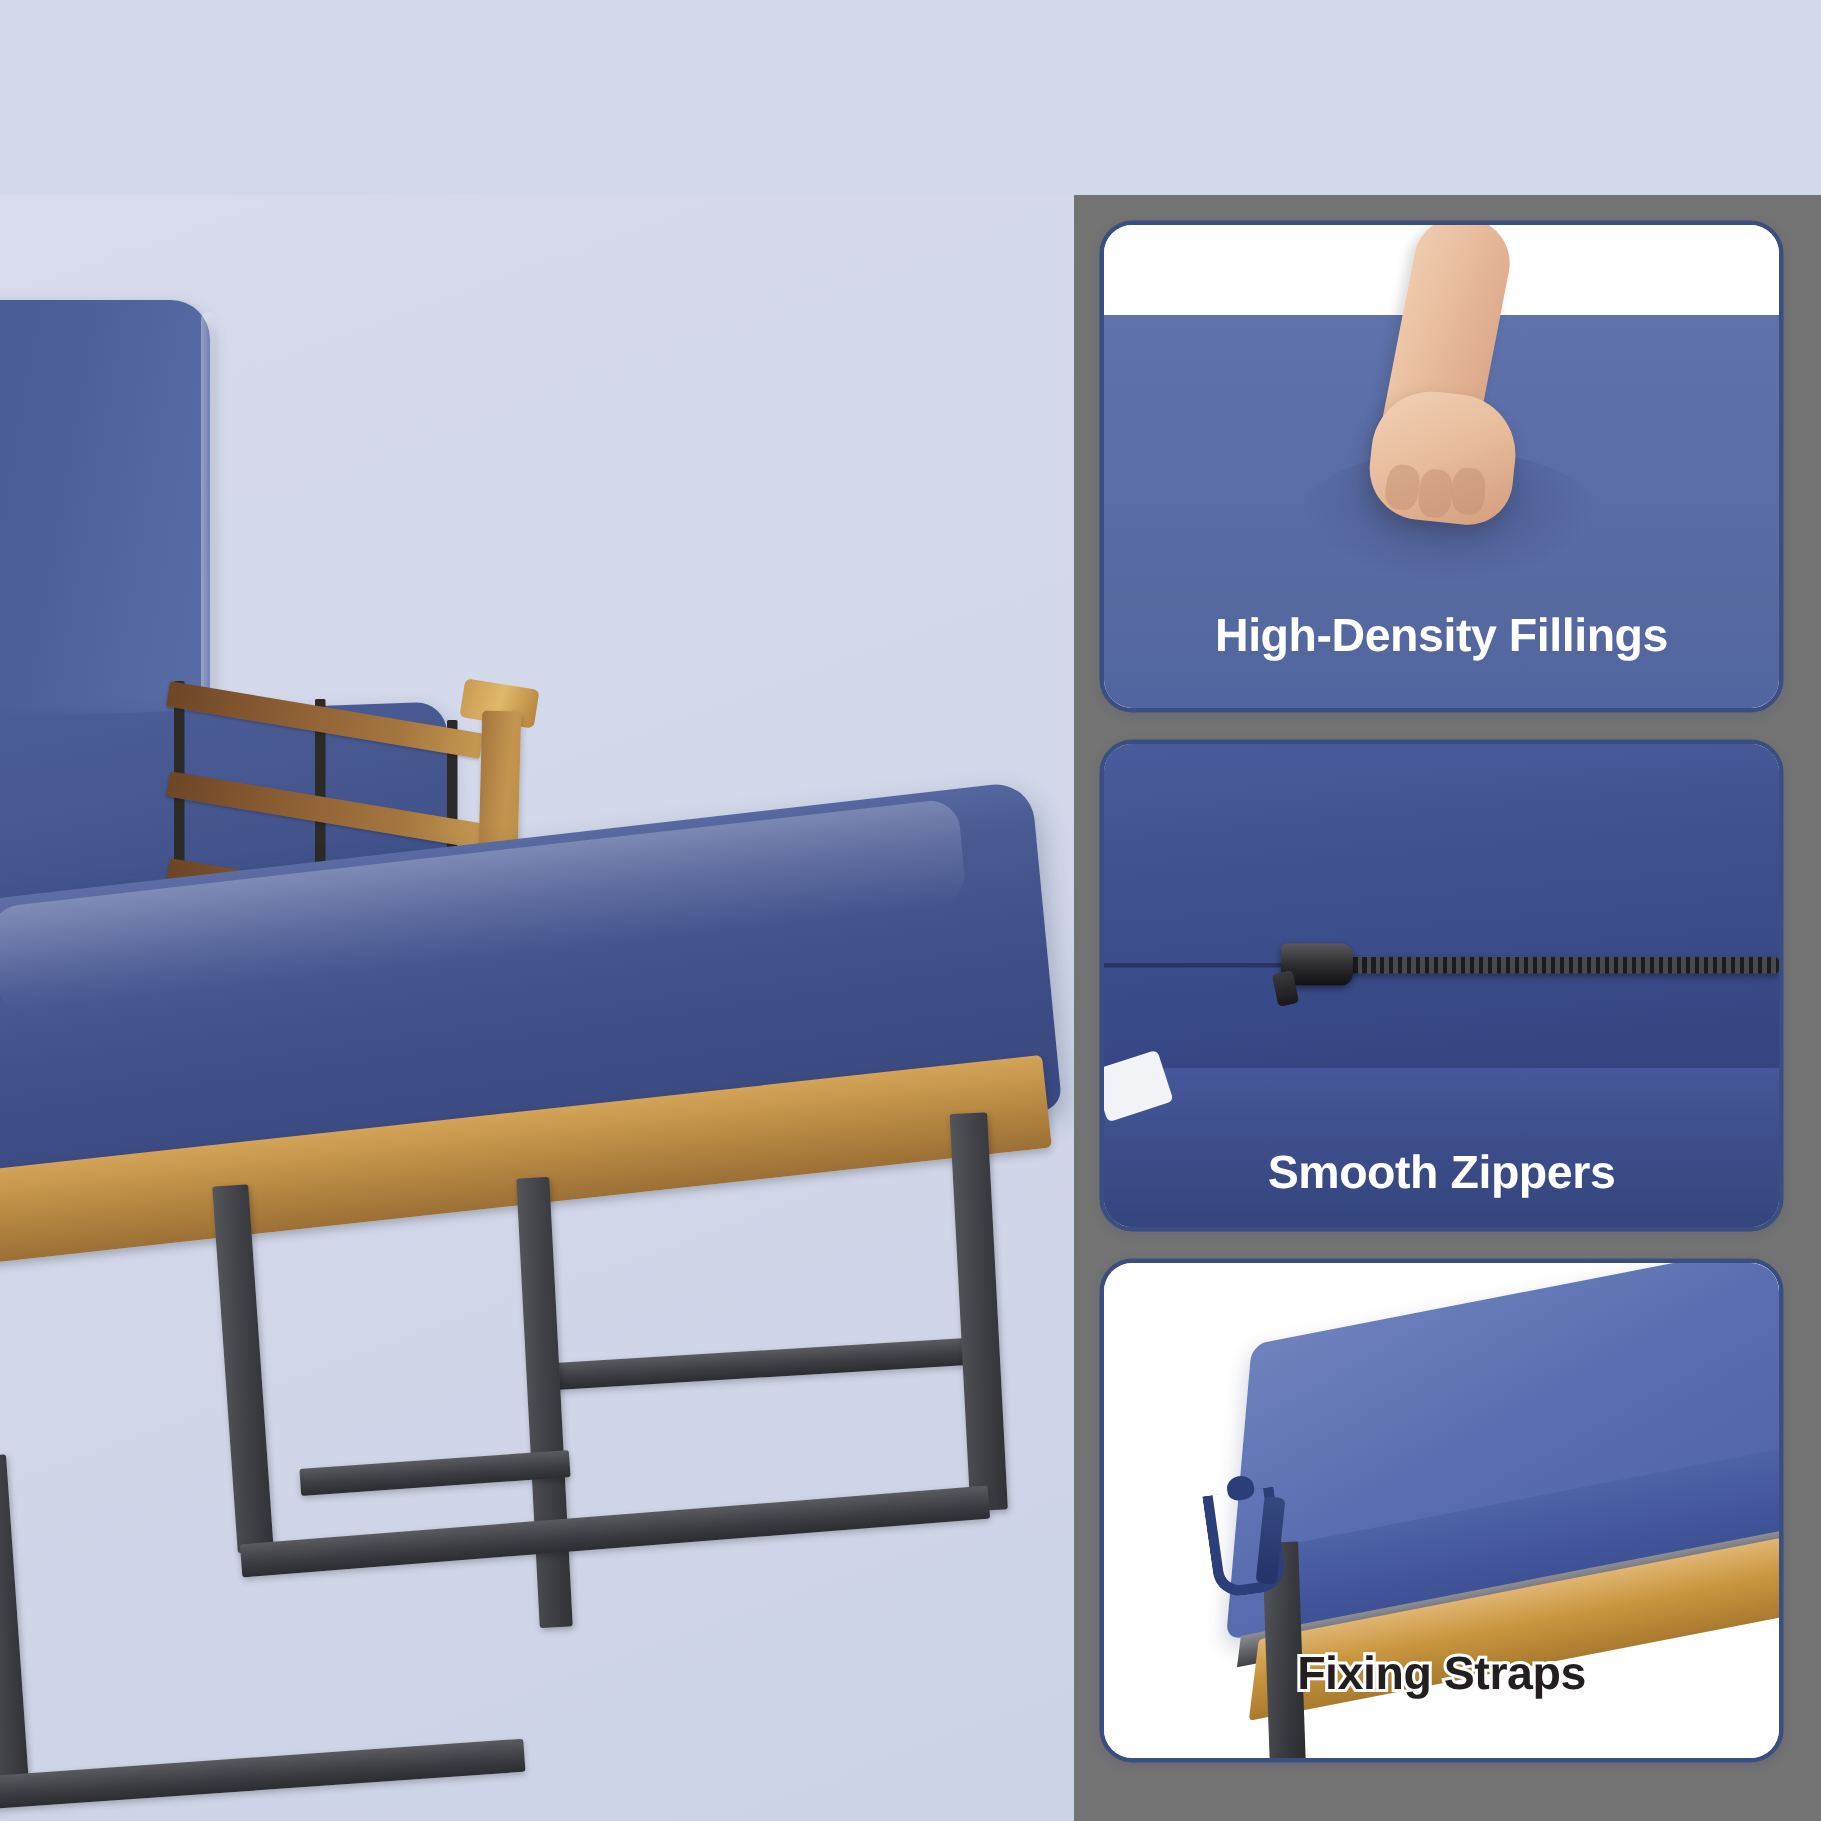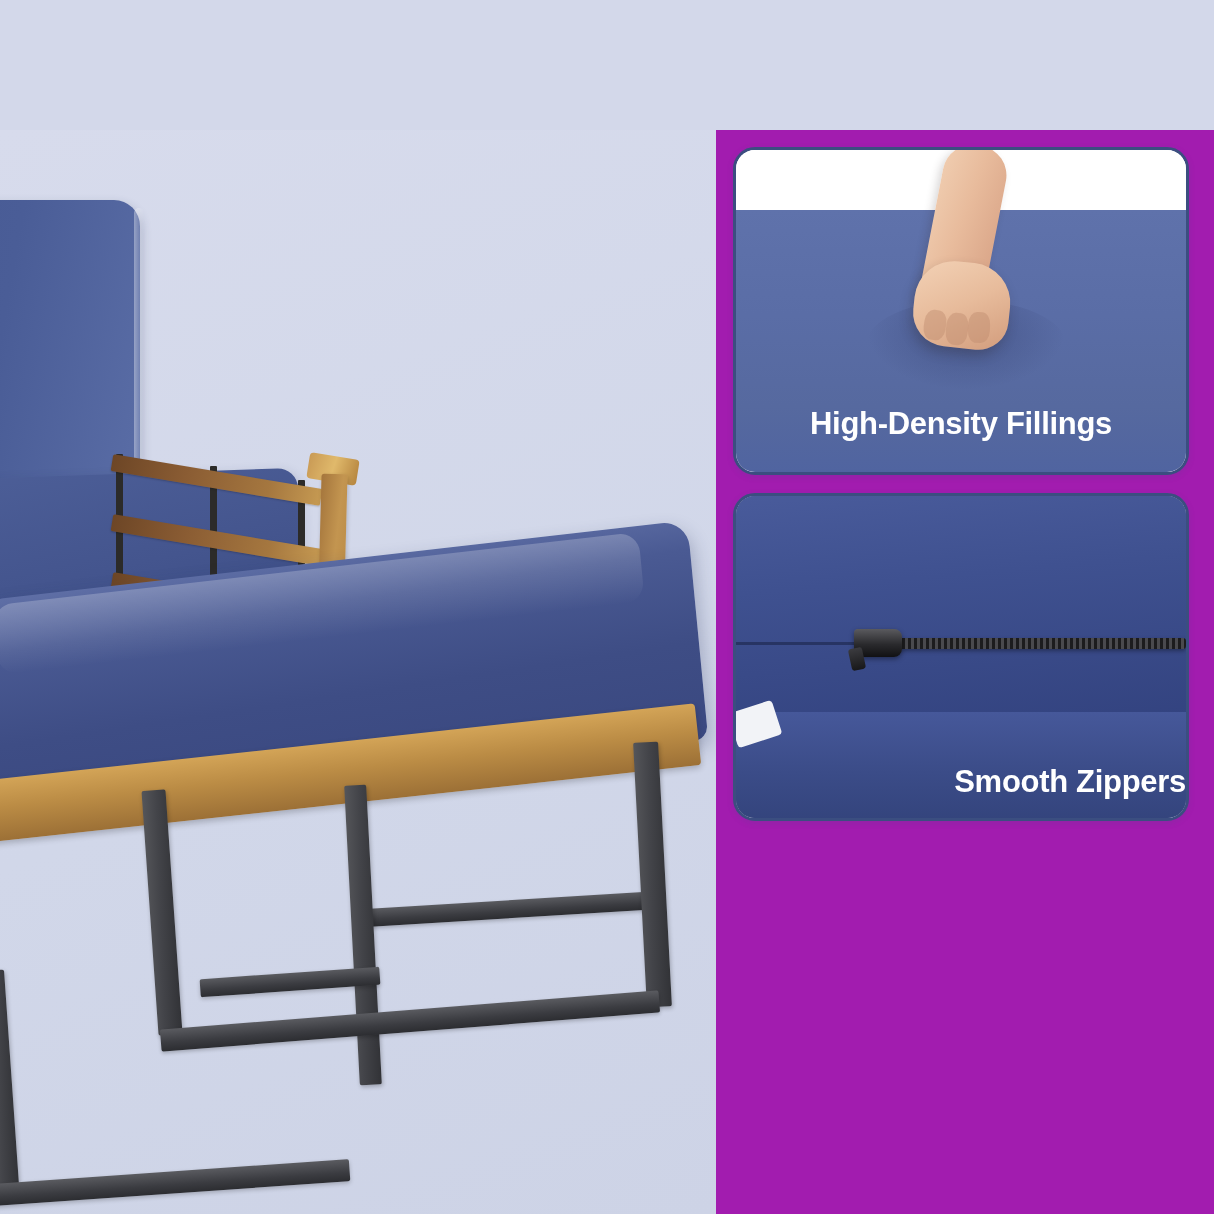--- a/index.html
+++ b/index.html
@@ -54,21 +54,21 @@
     line-height: 1;
     padding-bottom: 6px;
   }
 
   
   .body-area {
     position: absolute;
     left: 0; top: 130px;
     width: 1214px;
     height: 1084px;
-    background: #a21caf;
+    background: #737373;
   }
 
   
   .hero {
     position: absolute;
     left: 0; top: 0;
     width: 716px;
     height: 1084px;
     overflow: hidden;
   }
@@ -247,21 +247,21 @@
     letter-spacing: -0.3px;
     z-index: 8;
   }
   .caption-white { color: #ffffff; }
   .caption-dark {
     color: #231f20;
     -webkit-text-stroke: 4px #ffffff;
     paint-order: stroke fill;
   }
   .p1 .panel-caption { bottom: 30px; }
-  .p2 .panel-caption { bottom: 18px; text-align: right; }
+  .p2 .panel-caption { bottom: 18px; }
   .p3 .panel-caption { bottom: 38px; }
 
   
   .ph1-sky {
     position: absolute; left: 0; top: 0; width: 100%; height: 62px;
     background: #ffffff;
   }
   .ph1-cushion {
     position: absolute; left: 0; top: 60px; width: 100%; height: 262px;
     background: linear-gradient(180deg,#5f72ab 0%, #5a6da6 40%, #56699f 75%, #5064a0 100%);
@@ -462,16 +462,30 @@
           <div class="ph2-seam"></div>
           <div class="ph2-zip-track"></div>
           <div class="ph2-zip-pull"></div>
           <div class="ph2-zip-tab"></div>
           <div class="ph2-bottom-cushion"></div>
           <div class="ph2-white-corner"></div>
         </div>
         <div class="panel-caption caption-white">Smooth Zippers</div>
       </div>
 
+      <div class="panel p3">
+        <div class="panel-photo">
+          <div class="ph3-bg"></div>
+          <div class="ph3-cushion-top"></div>
+          <div class="ph3-cushion-side"></div>
+          <div class="ph3-frame-rail"></div>
+          <div class="ph3-wood"></div>
+          <div class="ph3-frame-leg"></div>
+          <div class="ph3-strap"></div>
+          <div class="ph3-strap-knot"></div>
+          <div class="ph3-strap-tail"></div>
+        </div>
+        <div class="panel-caption caption-dark">Fixing Straps</div>
+      </div>
 
     </div>
   </div>
 </div>
 
 </body></html>

